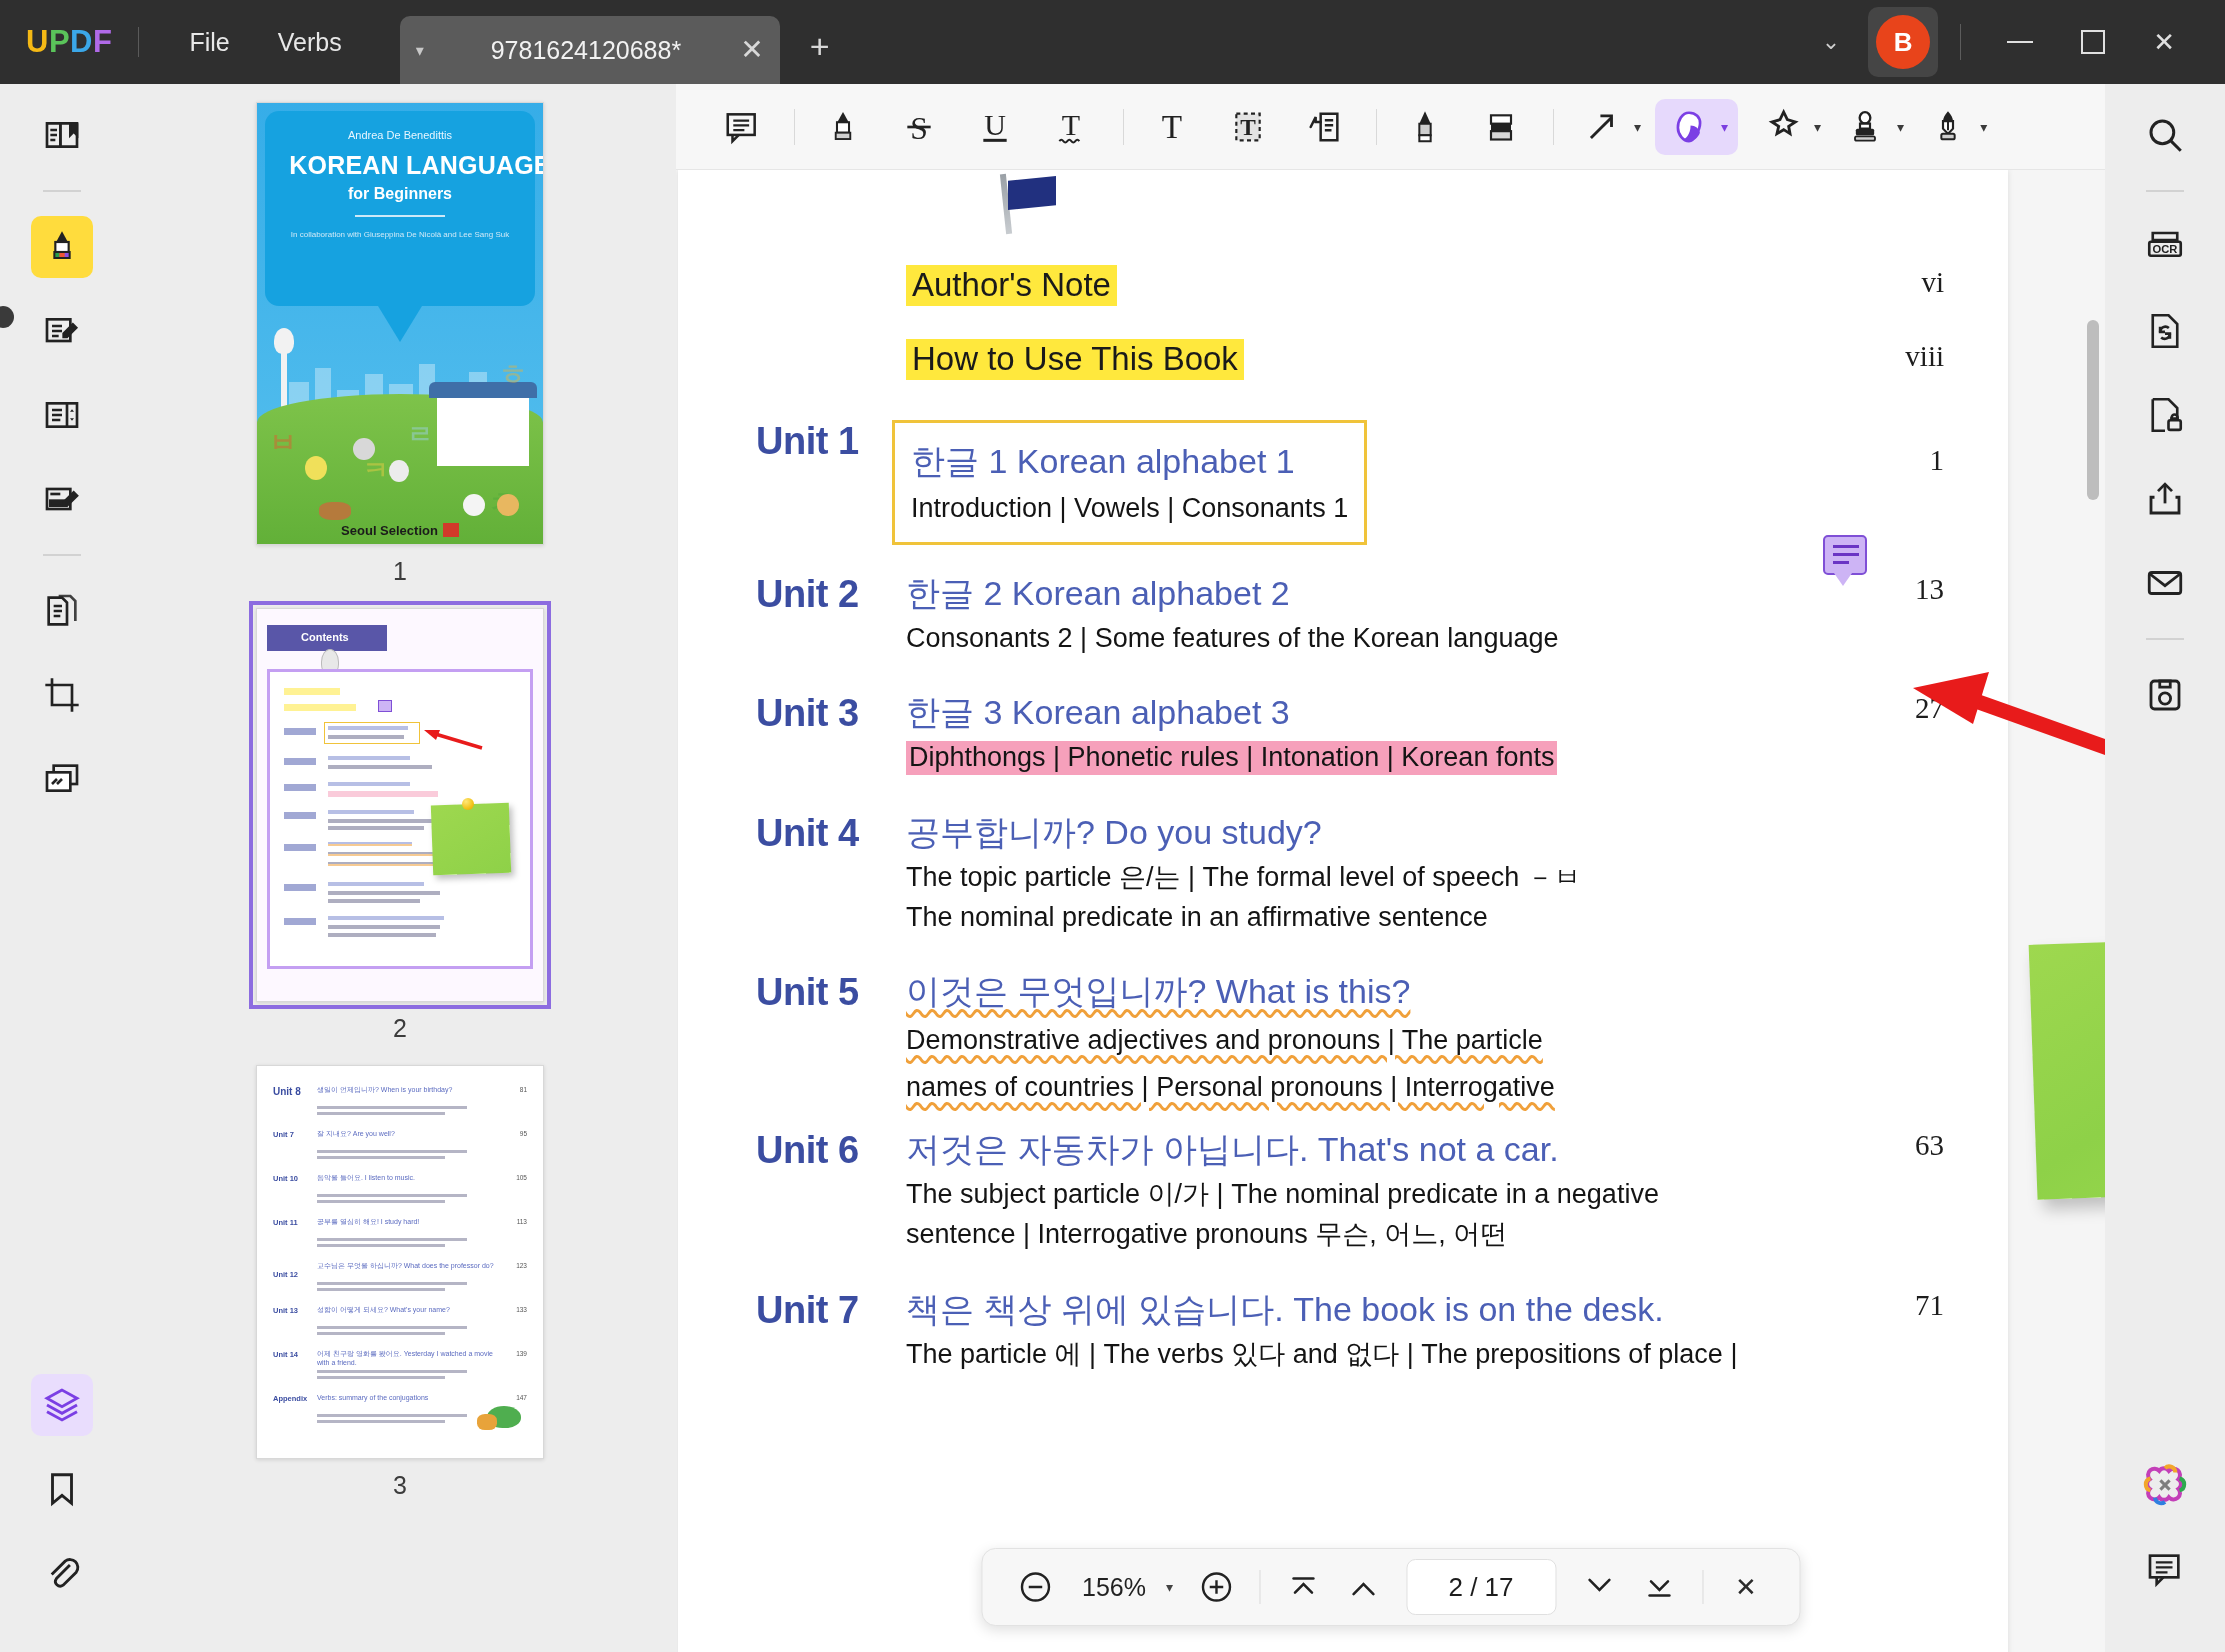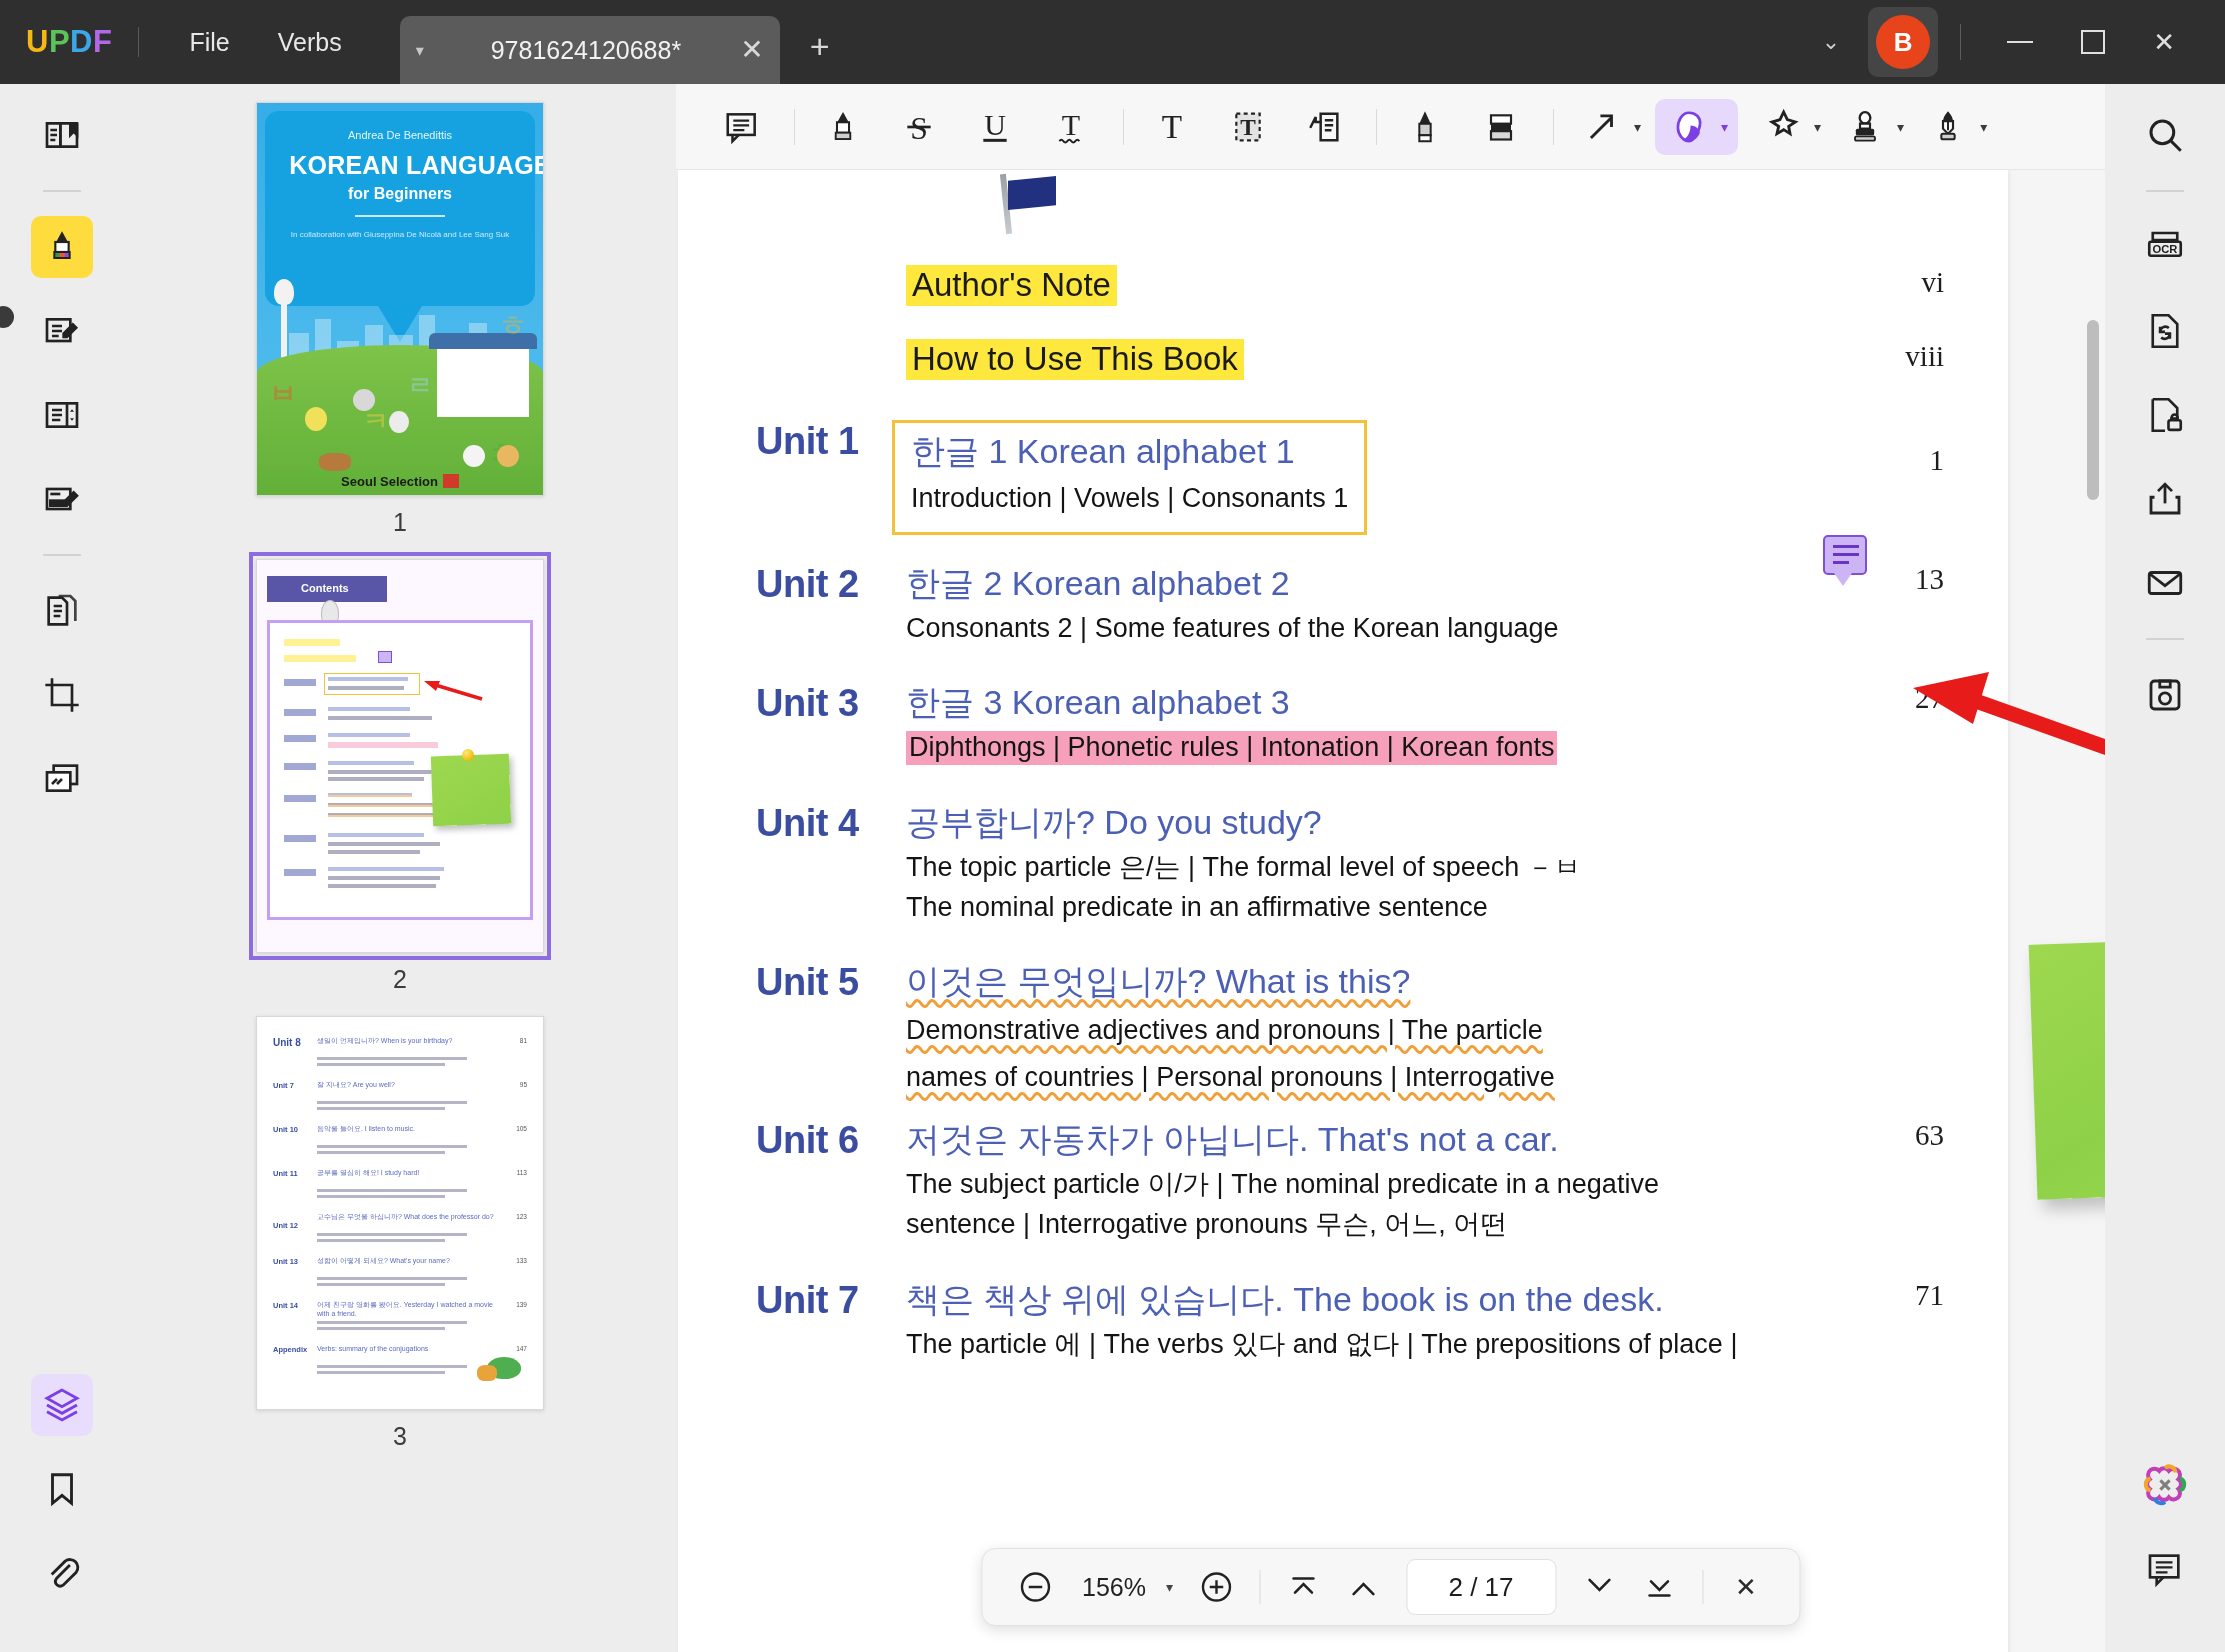--- a/index.html
+++ b/index.html
@@ -82,21 +82,21 @@
   }
   .thumb-item { width:100%; display:flex; flex-direction:column; align-items:center; }
   .thumb-page {
     background:#fff; border:1px solid #d8d8d8;
     box-shadow:0 1px 4px rgba(0,0,0,.12); position:relative; overflow:hidden;
   }
   .thumb-num { font-size:25px; color:#3c3c3c; margin: 12px 0 22px; }
   .thumb-sel { outline:4px solid #8c6ce0; outline-offset:3px; }
 
   
-  .cover { width:286px; height:392px; position:relative; background:#4cb7ea;border-radius:15px; }
+  .cover { width:286px; height:441px; position:relative; background:#4cb7ea;border-radius:15px; }
   .cover-sky { position:absolute; inset:0; background:linear-gradient(#36ade8,#57c0ee); }
   .cover-bubble {
     position:absolute; left:8px; top:8px; right:8px; height:195px;
     background:#16a2e0; border-radius:14px;
   }
   .cover-bubble:after{
     content:""; position:absolute; left:50%; top:195px; margin-left:-22px;
     border-left:22px solid transparent; border-right:22px solid transparent;
     border-top:36px solid #16a2e0;
   }
@@ -176,21 +176,21 @@
              font-family:"Liberation Serif", serif; }
 
   .hl-yellow { background:#ffe83d; padding:1px 6px 3px; }
   .hl-pink   { background:#f6a0bb; padding:1px 3px 3px; }
   .unit-lbl { color:#3b4da1; font-weight:bold; font-size:38px;
               font-family:"Liberation Sans", sans-serif; letter-spacing:-.5px;}
   .unit-head { color:#4b5fb5; font-size:34px; line-height:1.2; }
   .unit-sub  { color:#141414; font-size:27px; line-height:1.35; }
   .head-note { font-size:33px; color:#1a1a1a; font-weight:500; }
 
-  .boxed { border:3px solid #f0c33a; padding:8px 16px 16px 16px; display:inline-block;
+  .boxed { border:3px solid #f0c33a; padding:18px 16px 16px 16px; display:inline-block;
            margin-left:-14px; }
   .note-icon {
     position:absolute; left:1145px; top:365px; width:44px; height:40px;
     background:#cdb4f5; border:2px solid #7f4fd6; border-radius:5px;
   }
   .note-icon:after{ content:""; position:absolute; left:9px; bottom:-13px;
     border-left:9px solid transparent; border-right:9px solid transparent;
     border-top:13px solid #cdb4f5; }
   .note-icon i { position:absolute; left:8px; width:26px; height:3px; background:#6a34c4; display:block;}
 

